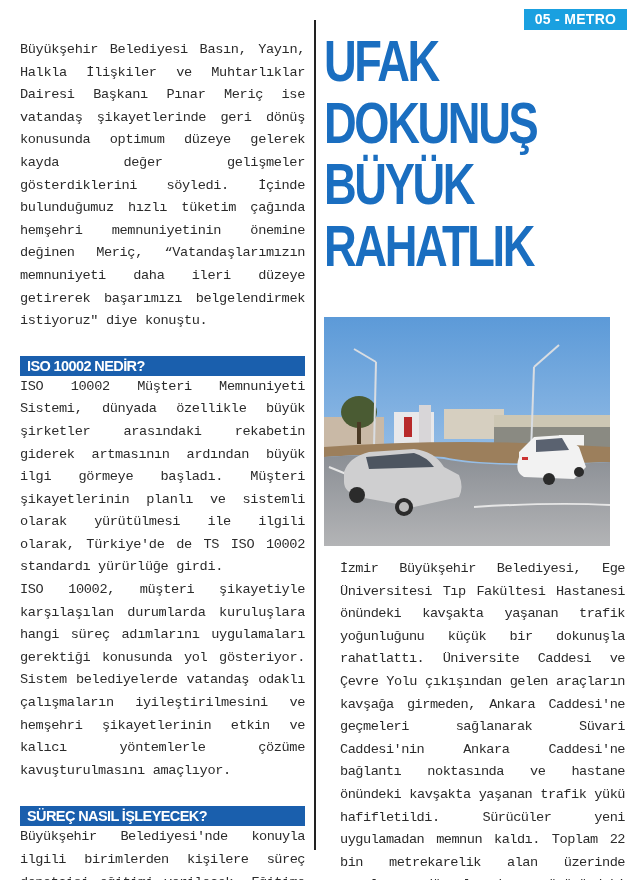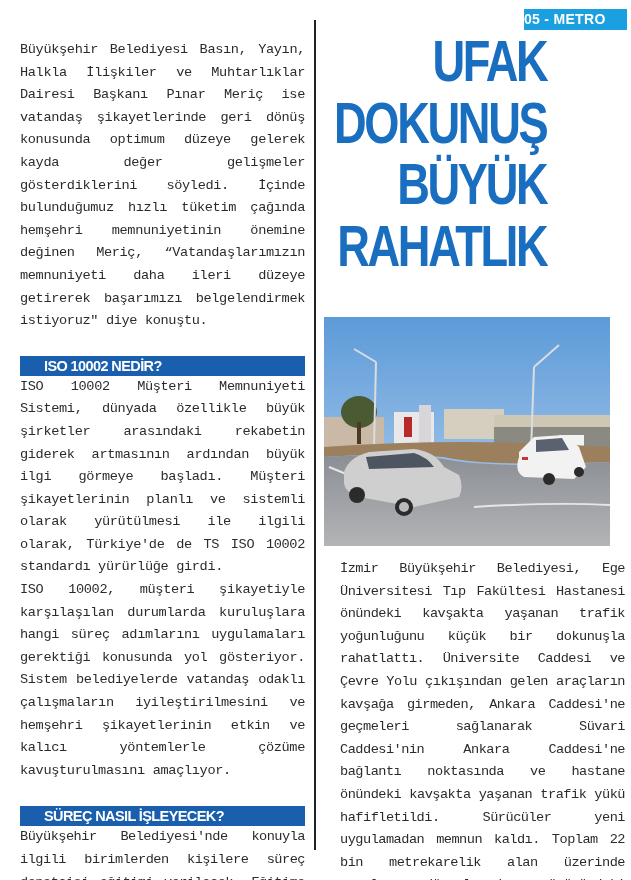--- a/index.html
+++ b/index.html
@@ -1,29 +1,29 @@
 <!DOCTYPE html>
 <html><head>
 <meta charset="utf-8">
 <style>
   html, body { margin:0; padding:0; background:#ffffff; }
   body { width:631px; height:880px; position:relative; overflow:hidden;
          font-family:"Liberation Sans", sans-serif; color:#2a2a2a; }
   .section-badge { position:absolute; left:524px; top:9px; width:103px; height:21px;
          background:#1aa0e0; color:#fff; font-weight:bold; font-size:14px;
-         line-height:21px; text-align:left; letter-spacing:0.3px; }
+         line-height:21px; text-align:center; letter-spacing:0.3px; }
   .divider { position:absolute; left:314px; top:20px; width:2px; height:830px; background:#222; }
   .col-left { position:absolute; left:20px; top:39px; width:285px; }
-  .col-right { position:absolute; left:324px; top:30px; width:285px;text-align:right; }
+  .col-right { position:absolute; left:324px; top:30px; width:285px; }
   .para { font-family:Liberation Mono, monospace;
           font-size:13.6px; line-height:22.6px; text-align:justify; margin:0;
           transform-origin:left top; color:#2b2b2b; letter-spacing:-0.35px; }
   .para.tight { letter-spacing:-0.5px; }
   .subhead { background:#1a5fad; color:#fff; font-weight:bold; font-size:14.5px;
-             height:20px; line-height:20px; padding-left:24px; margin:0;
+             height:20px; line-height:20px; padding-left:7px; margin:0;
              letter-spacing:-0.6px; }
   .gap1 { height:23px; }
   .gap2 { height:24px; }
   .headline { color:#1a6ec0; font-weight:bold; font-size:58px; line-height:61.5px;
               letter-spacing:-3px; margin:0; font-family:"Liberation Sans", sans-serif;
               transform:scaleX(0.78); transform-origin:left top; white-space:nowrap; }
   .photo { position:absolute; left:324px; top:317px; width:286px; height:229px; overflow:hidden; }
   .col-right-body { position:absolute; left:340px; top:558px; width:285px; }
 </style>
 </head>

